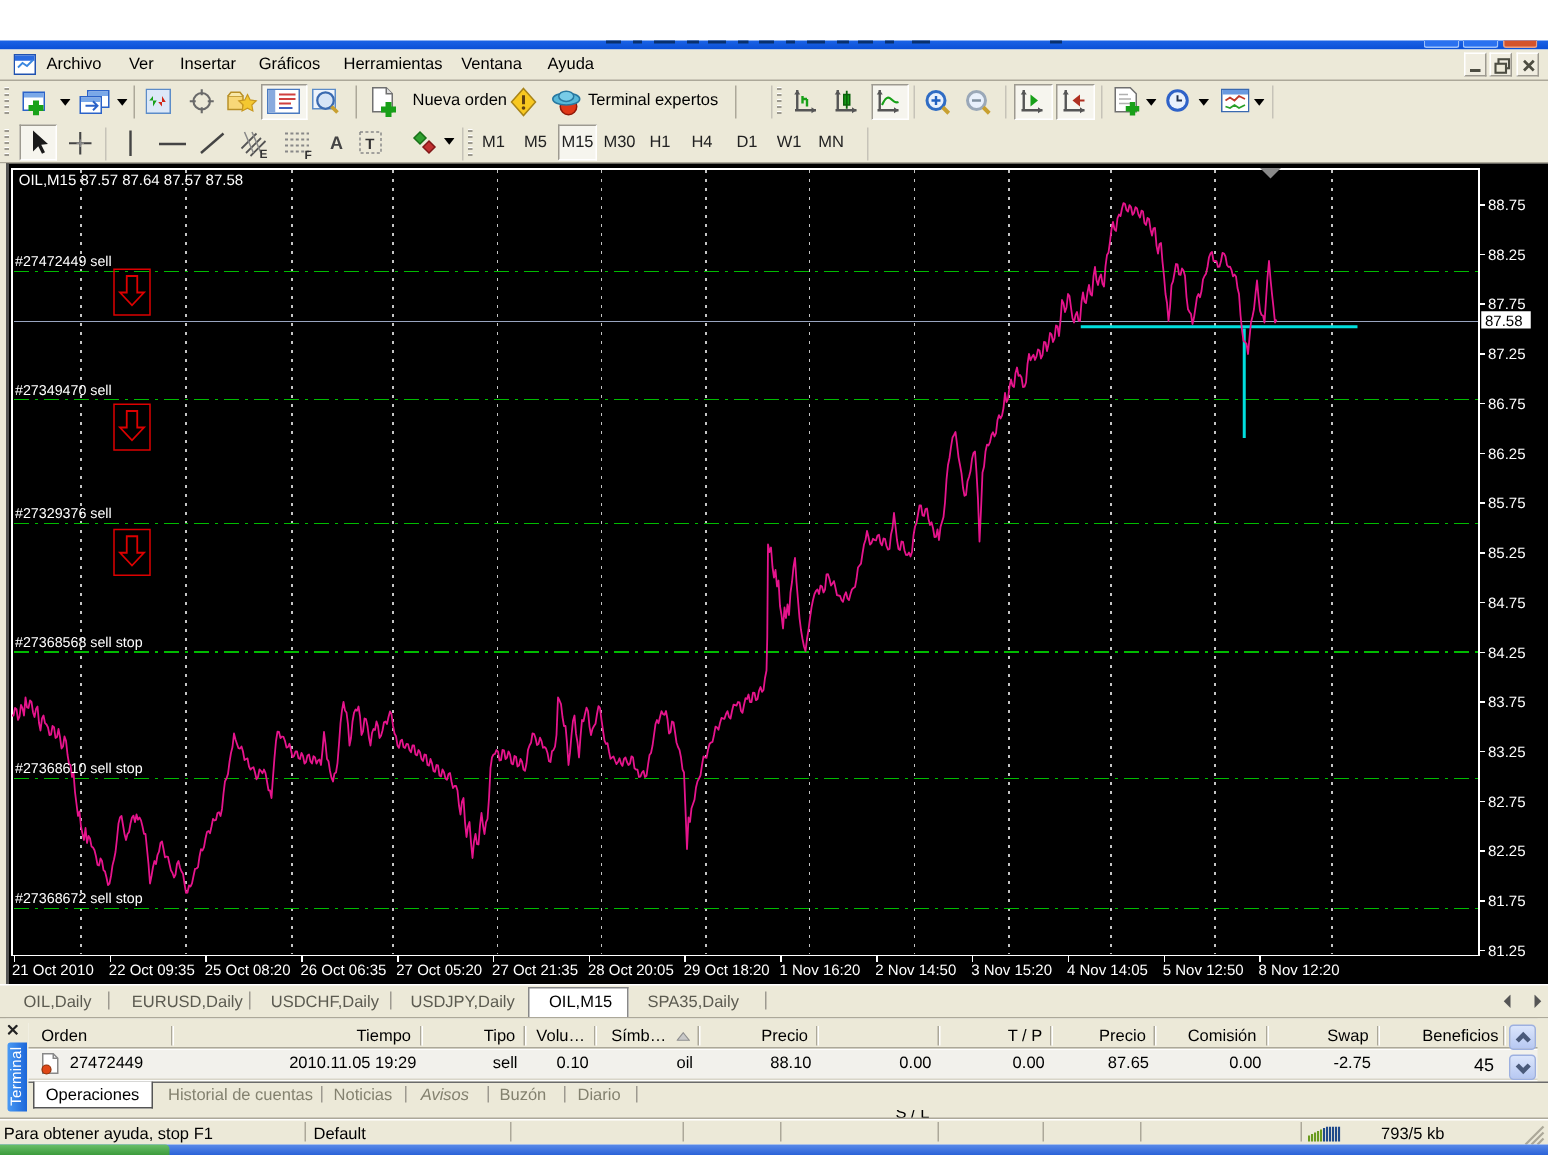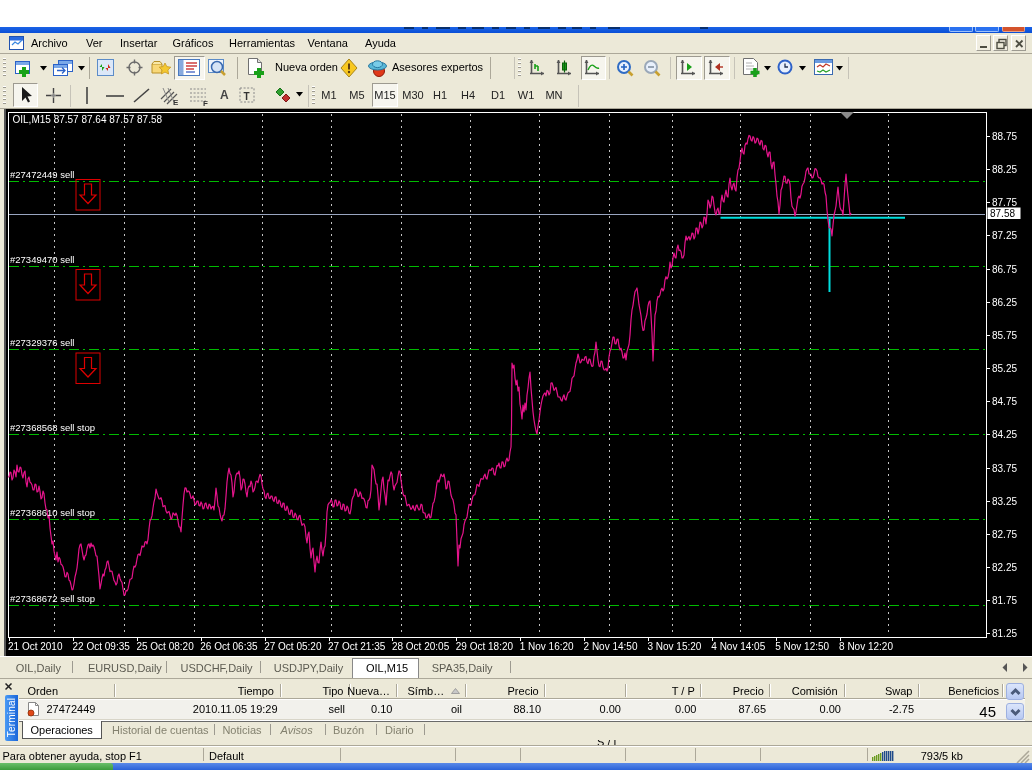--- a/index.html
+++ b/index.html
@@ -98,21 +98,21 @@
 <svg style="position:absolute;left:339px;top:58px" width="20" height="20" xmlns="http://www.w3.org/2000/svg">
     <path d="M10,1 l8,9 -8,9 -8,-9 z" fill="#f8c820" stroke="#a88418"></path>
     <path d="M10,5.5 v6" stroke="#604010" stroke-width="2"></path>
     <circle cx="10" cy="14" r="1.2" fill="#604010"></circle>
   </svg>
 <svg style="position:absolute;left:367px;top:58px" width="22" height="20" xmlns="http://www.w3.org/2000/svg">
     <circle cx="12" cy="13" r="5.5" fill="#e03818" stroke="#901808"></circle>
     <ellipse cx="10.5" cy="8" rx="9" ry="4" fill="#58b8d8" stroke="#2878a0"></ellipse>
     <ellipse cx="10.5" cy="6.2" rx="5" ry="3.4" fill="#78cce8" stroke="#2878a0"></ellipse>
   </svg>
-<span style="position:absolute;left:392px;top:61px;font-size:11px;color:#000;white-space:nowrap;">Asesores expertos</span>
+<span style="position:absolute;left:392px;top:61px;font-size:11px;color:#000;white-space:nowrap;">Terminal expertos</span>
 <div style="position:absolute;left:490px;top:57px;width:1px;height:22px;background:#aca899"></div>
 <div style="position:absolute;left:514px;top:57px;width:1px;height:22px;background:#c6c3b8"></div>
 <div style="position:absolute;left:518px;top:58px;width:3px;height:20px;background:repeating-linear-gradient(to bottom,#fff 0,#fff 1px,#9d9a90 1px,#9d9a90 2px,transparent 2px,transparent 4px)"></div>
 <svg style="position:absolute;left:529px;top:59px" width="18" height="18" xmlns="http://www.w3.org/2000/svg">
     <path d="M2.5,1 v13 M1,14.5 h14" stroke="#555" stroke-width="1.6"></path>
     <path d="M2.5,1 l-2,3 h4 z M15,14.5 l-3,-2 v4 z" fill="#555"></path>
     <path d="M6,10 v-5 M6,7 h3 M9,12 v-5" stroke="#18a018" stroke-width="1.6"></path>
   </svg>
 <svg style="position:absolute;left:556px;top:59px" width="18" height="18" xmlns="http://www.w3.org/2000/svg">
     <path d="M2.5,1 v13 M1,14.5 h14" stroke="#555" stroke-width="1.6"></path>
@@ -382,21 +382,21 @@
 <div style="position:absolute;left:770px;top:684px;width:1px;height:13px;background:#ffffff"></div>
 <div style="position:absolute;left:844px;top:684px;width:1px;height:13px;background:#aca899"></div>
 <div style="position:absolute;left:845px;top:684px;width:1px;height:13px;background:#ffffff"></div>
 <div style="position:absolute;left:917.5px;top:684px;width:1px;height:13px;background:#aca899"></div>
 <div style="position:absolute;left:918.5px;top:684px;width:1px;height:13px;background:#ffffff"></div>
 <div style="position:absolute;left:1002px;top:684px;width:1px;height:13px;background:#aca899"></div>
 <div style="position:absolute;left:1003px;top:684px;width:1px;height:13px;background:#ffffff"></div>
 <span style="position:absolute;left:27.5px;top:684.5px;font-size:11px;color:#000;white-space:nowrap;">Orden</span>
 <span style="position:absolute;right:758px;top:684.5px;font-size:11px;color:#000;white-space:nowrap;">Tiempo</span>
 <span style="position:absolute;right:688.5px;top:684.5px;font-size:11px;color:#000;white-space:nowrap;">Tipo</span>
-<span style="position:absolute;right:642px;top:684.5px;font-size:11px;color:#000;white-space:nowrap;">Nueva…</span>
+<span style="position:absolute;right:642px;top:684.5px;font-size:11px;color:#000;white-space:nowrap;">Volu…</span>
 <span style="position:absolute;left:407.5px;top:684.5px;font-size:11px;color:#000;white-space:nowrap;">Símb…</span>
 <svg style="position:absolute;left:451px;top:688px" width="9" height="6">
     <path d="M4.5,0.5 L8.5,5.5 H0.5 z" fill="#c8c8c8" stroke="#909090" stroke-width="0.8"></path>
   </svg>
 <span style="position:absolute;right:493.29999999999995px;top:684.5px;font-size:11px;color:#000;white-space:nowrap;">Precio</span>
 <span style="position:absolute;right:412.4px;top:703px;font-size:11px;color:#000;white-space:nowrap;margin-top:33px;">S / L</span>
 <span style="position:absolute;right:337.20000000000005px;top:684.5px;font-size:11px;color:#000;white-space:nowrap;">T / P</span>
 <span style="position:absolute;right:268.1px;top:684.5px;font-size:11px;color:#000;white-space:nowrap;">Precio</span>
 <span style="position:absolute;right:194.39999999999998px;top:684.5px;font-size:11px;color:#000;white-space:nowrap;">Comisión</span>
 <span style="position:absolute;right:119.60000000000002px;top:684.5px;font-size:11px;color:#000;white-space:nowrap;">Swap</span>
@@ -411,21 +411,21 @@
 <span style="position:absolute;right:754.4px;top:703px;font-size:11px;color:#000;white-space:nowrap;">2010.11.05 19:29</span>
 <span style="position:absolute;right:687px;top:703px;font-size:11px;color:#000;white-space:nowrap;">sell</span>
 <span style="position:absolute;right:639.5px;top:703px;font-size:11px;color:#000;white-space:nowrap;">0.10</span>
 <span style="position:absolute;right:570px;top:703px;font-size:11px;color:#000;white-space:nowrap;">oil</span>
 <span style="position:absolute;right:491px;top:703px;font-size:11px;color:#000;white-space:nowrap;">88.10</span>
 <span style="position:absolute;right:411px;top:703px;font-size:11px;color:#000;white-space:nowrap;">0.00</span>
 <span style="position:absolute;right:335.5px;top:703px;font-size:11px;color:#000;white-space:nowrap;">0.00</span>
 <span style="position:absolute;right:266px;top:703px;font-size:11px;color:#000;white-space:nowrap;">87.65</span>
 <span style="position:absolute;right:191px;top:703px;font-size:11px;color:#000;white-space:nowrap;">0.00</span>
 <span style="position:absolute;right:118px;top:703px;font-size:11px;color:#000;white-space:nowrap;">-2.75</span>
-<span style="position:absolute;right:36px;top:703px;font-size:15px;color:#000;white-space:nowrap;text-align:right;">45</span>
+<span style="position:absolute;right:36px;top:703px;font-size:12px;color:#000;white-space:nowrap;text-align:right;">45</span>
 <div style="position:absolute;left:1024.5px;top:679px;width:7.5px;height:62px;background:#ece9d8"></div>
 <div style="position:absolute;left:1005.5px;top:683px;width:18px;height:17px;background:linear-gradient(to bottom,#dbe5fb,#b7c8f2);border:1px solid #9db0e0;border-radius:3px"><svg width="17" height="16" xmlns="http://www.w3.org/2000/svg">
       <path d="M4.5,10 L8.5,6 L12.5,10" stroke="#4a5a7a" stroke-width="3" fill="none"></path>
     </svg></div>
 <div style="position:absolute;left:1005.5px;top:702.5px;width:18px;height:17px;background:linear-gradient(to bottom,#dbe5fb,#b7c8f2);border:1px solid #9db0e0;border-radius:3px"><svg width="17" height="16" xmlns="http://www.w3.org/2000/svg">
       <path d="M4.5,6 L8.5,10 L12.5,6" stroke="#4a5a7a" stroke-width="3" fill="none"></path>
     </svg></div>
 <div style="position:absolute;left:19px;top:720.5px;width:1013px;height:19px;background:#ece9d8;border-top:1px solid #6a6a6a"></div>
 <div style="position:absolute;left:21.8px;top:720.5px;width:80px;height:18.5px;background:#fff;border:1px solid #555;border-top:none"></div>
 <span style="position:absolute;left:30.5px;top:723.5px;font-size:11px;color:#000;white-space:nowrap;">Operaciones</span>

